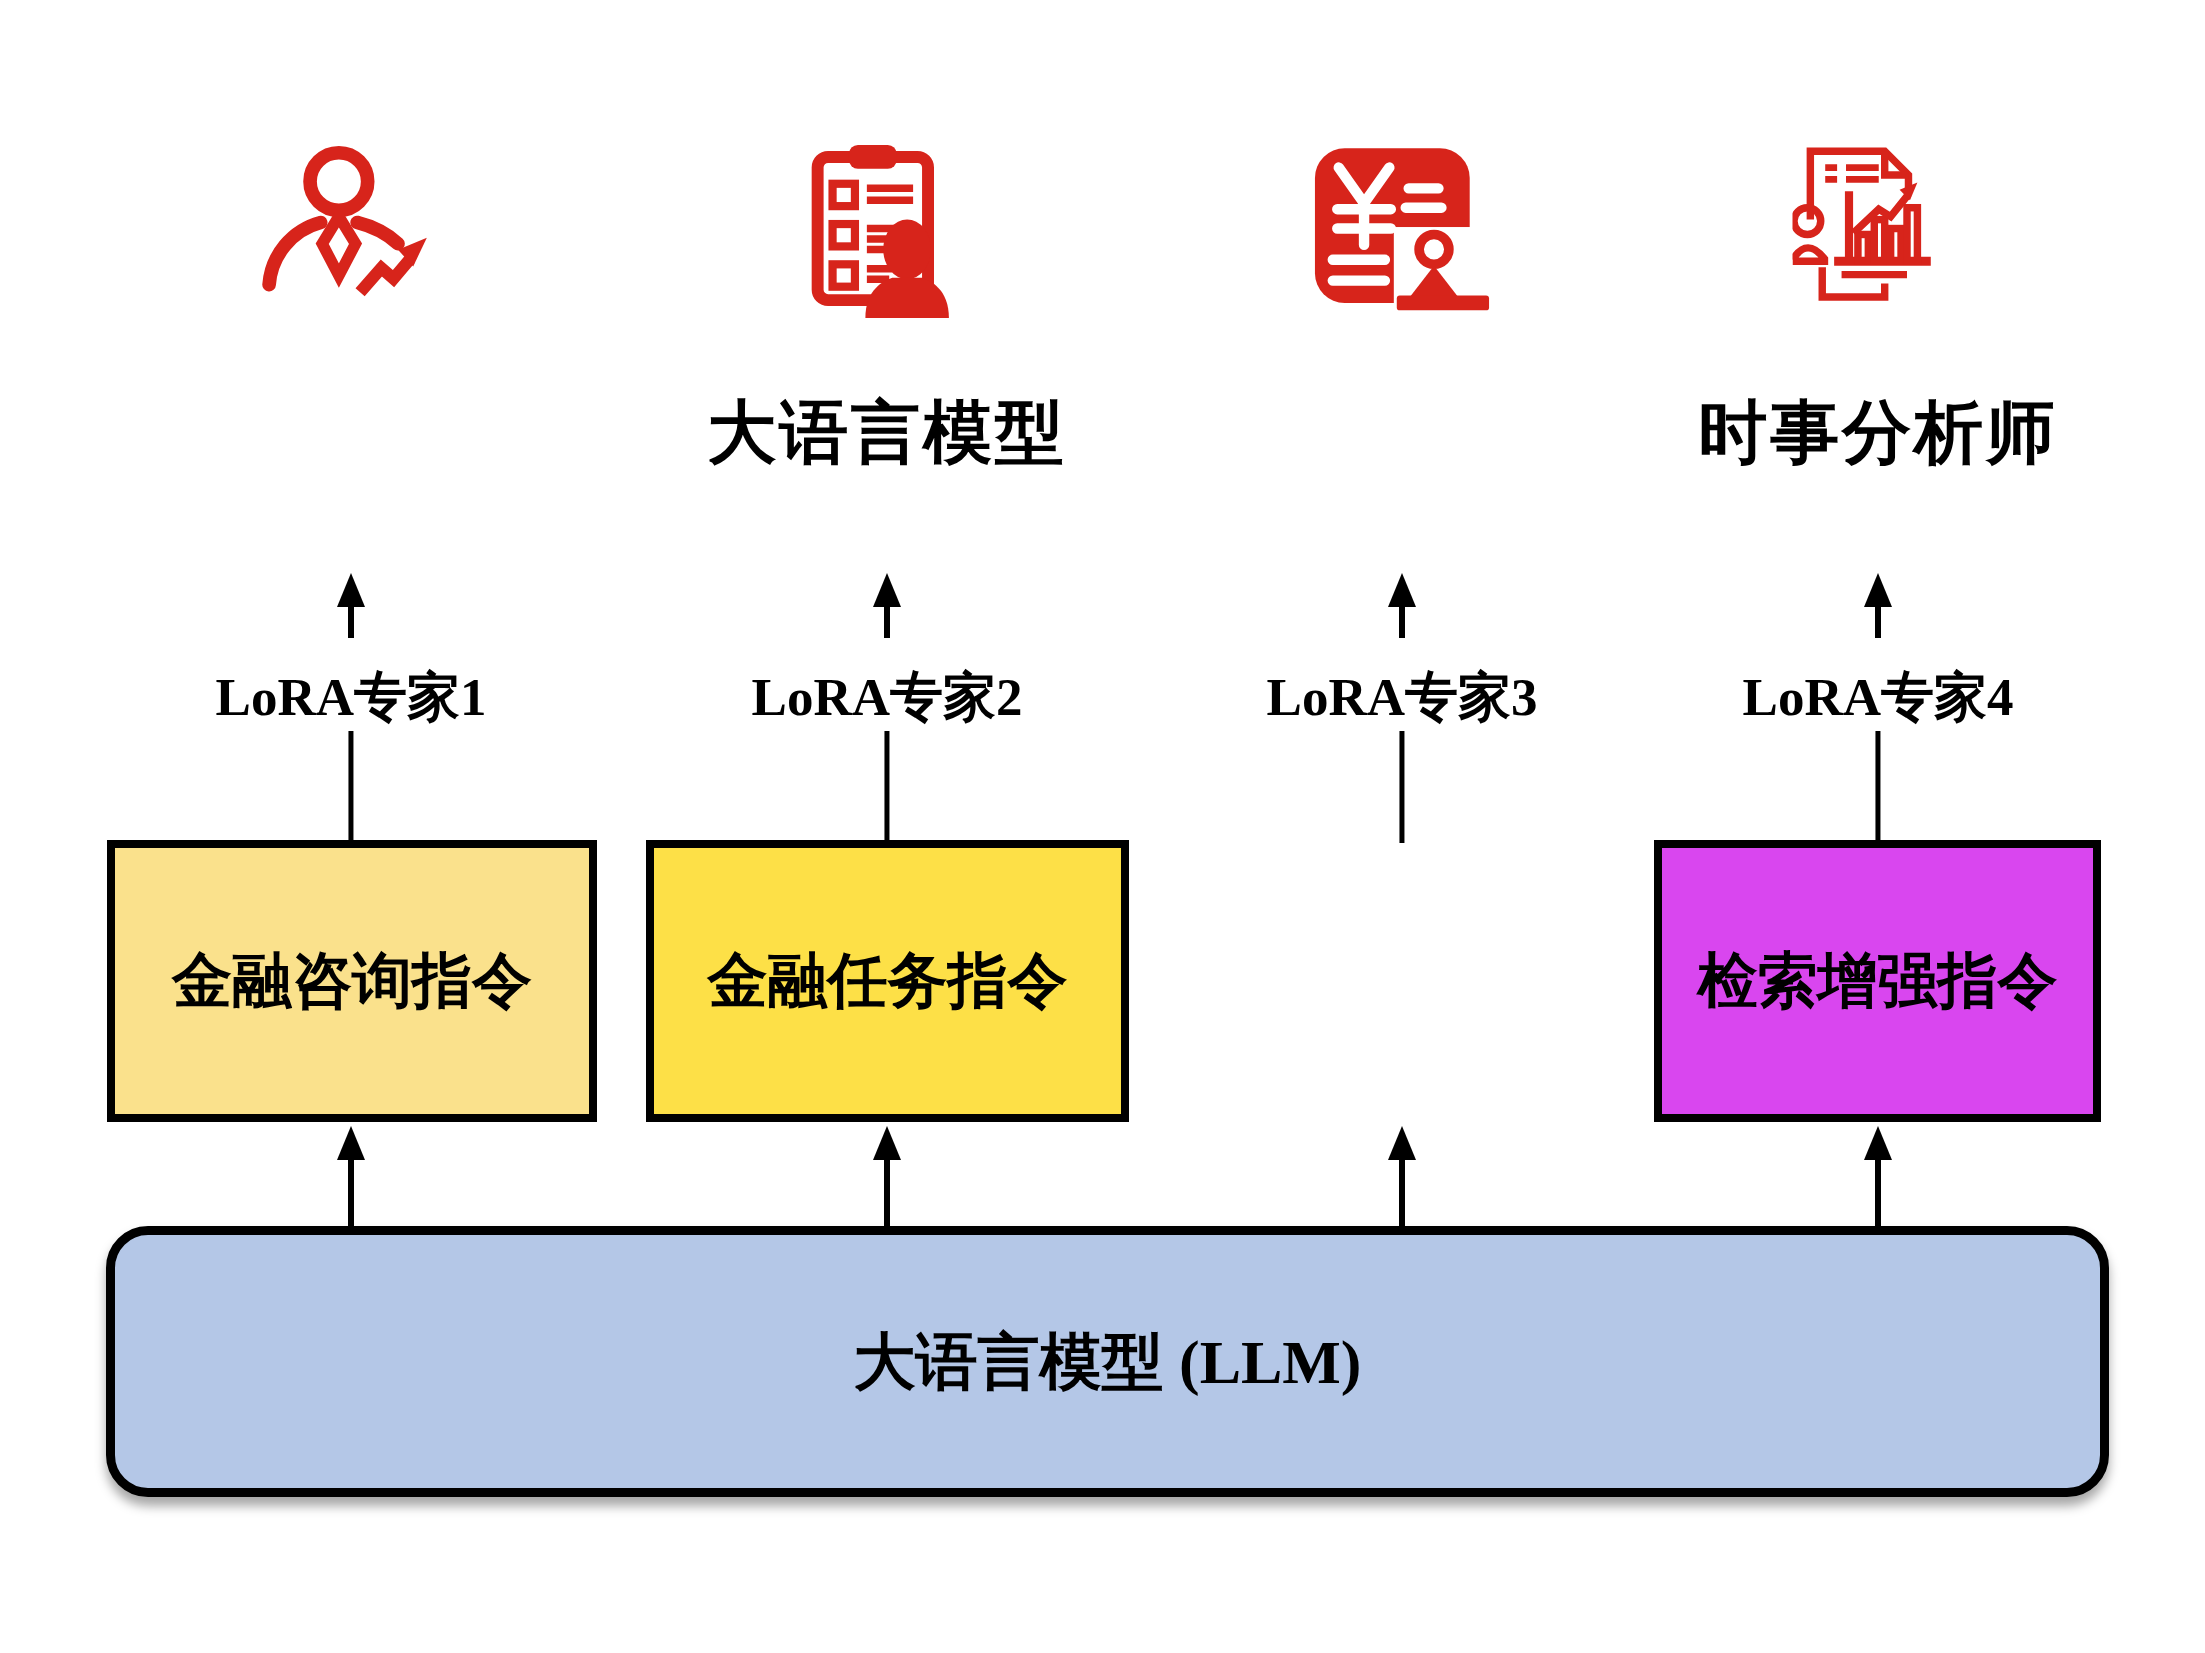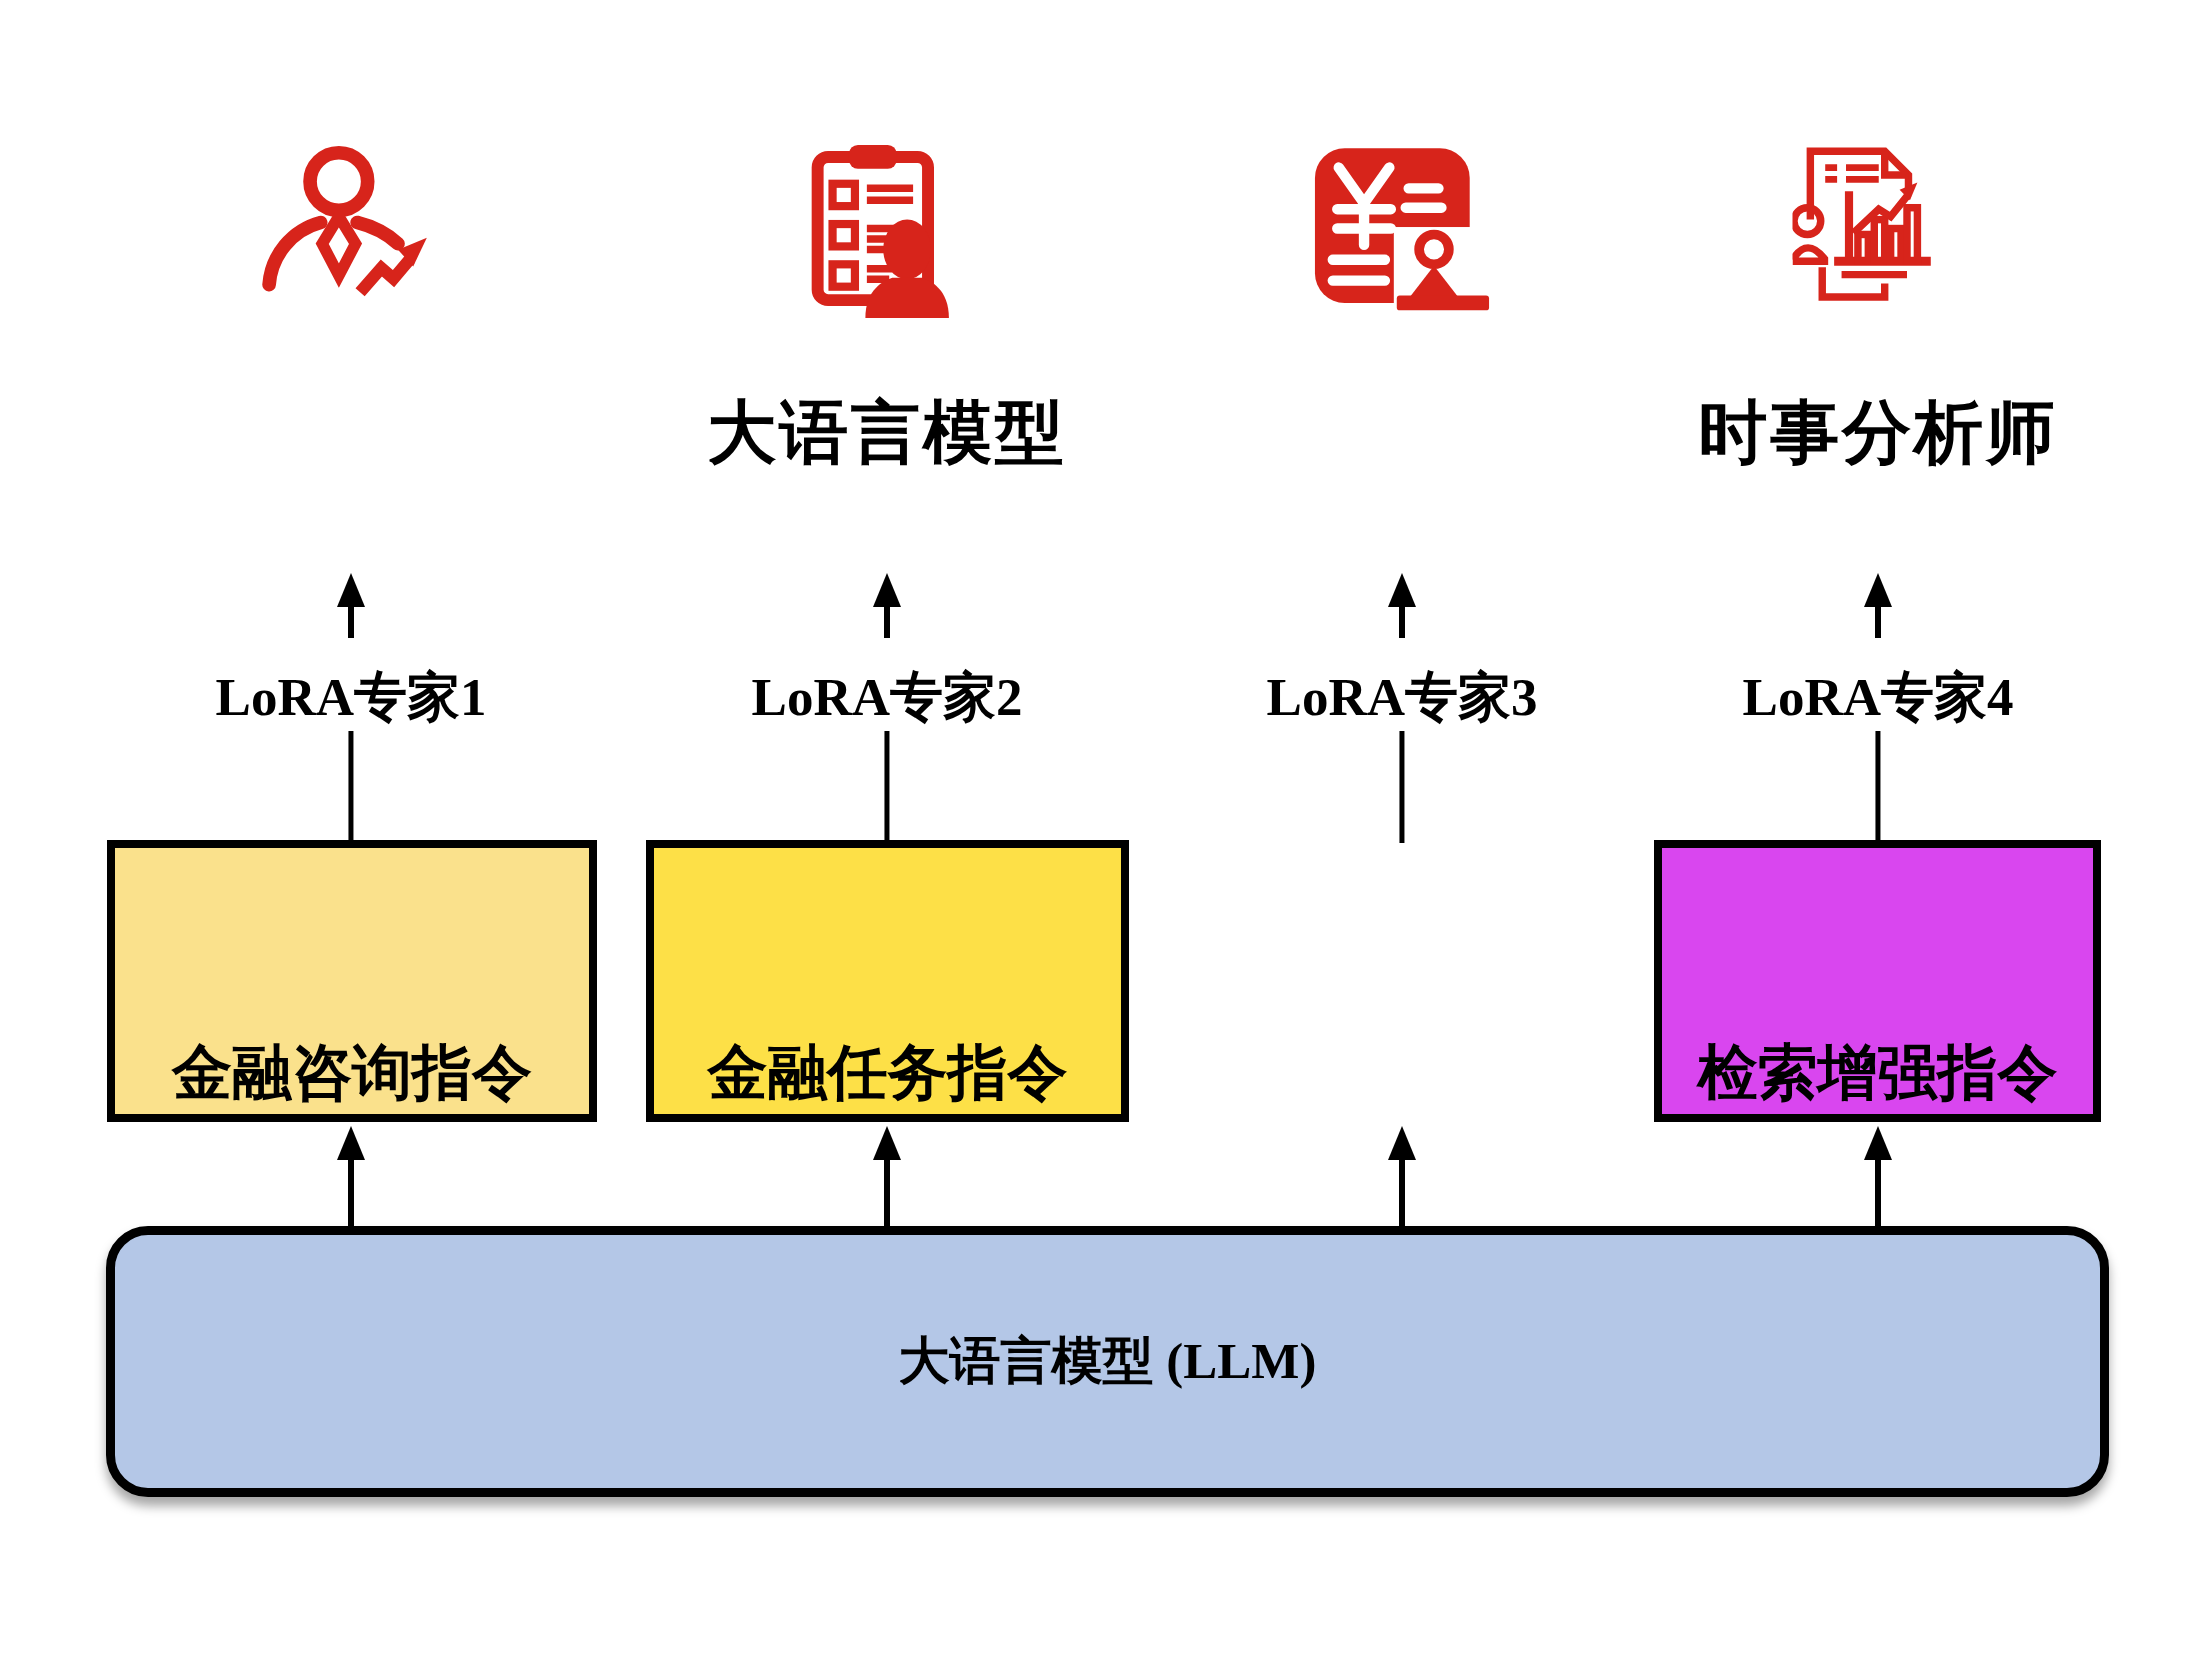--- a/index.html
+++ b/index.html
@@ -20,32 +20,32 @@
   .arr .shaft{width:5.1px;background:#000;}
   .arr.top{top:573px}.arr.top .shaft{height:31px;}
   .arr.bottom{top:1126px}.arr.bottom .shaft{height:66px;}
   .lora{
     position:absolute;top:651px;transform:translateX(-50%);
     font-family:"Liberation Serif",serif;font-weight:bold;font-size:53px;line-height:69px;white-space:nowrap;margin-top:12px;
   }
   .connector{position:absolute;top:731px;width:5.1px;height:112px;background:#000;transform:translateX(-50%);}
   .ibox{
     position:absolute;top:840px;height:282px;box-sizing:border-box;border:8px solid #000;
-    display:flex;align-items:flex-end;justify-content:center;
+    display:flex;align-items:center;justify-content:center;
     font-size:60px;font-weight:600;white-space:nowrap;
   }
   .ibox.b1{left:107px;width:490px;background:#FAE18C;}
   .ibox.b2{left:646px;width:483px;background:#BDD7EE;}
   .ibox.b3{left:1179px;width:447px;background:#C5E0B4;}
   .ibox.b4{left:1654px;width:447px;background:#F8CBAD;}
   .llm{
     position:absolute;left:106px;top:1226px;width:2003px;height:271px;box-sizing:border-box;
     background:#B4C7E7;border:9.5px solid #000;border-radius:42px;
     display:flex;align-items:center;justify-content:center;
-    font-family:"Liberation Serif",serif;font-weight:bold;font-size:51px;white-space:nowrap;
+    font-family:"Liberation Serif",serif;font-weight:bold;font-size:62px;white-space:nowrap;
     box-shadow:0 8.8px 10.2px rgba(0,0,0,0.35);
   }
   svg{display:block;}
 </style>
 </head>
 <body>
 
 <div id="canvas">
 
   <div class="icon x1" style="color: rgb(215, 36, 27);">

